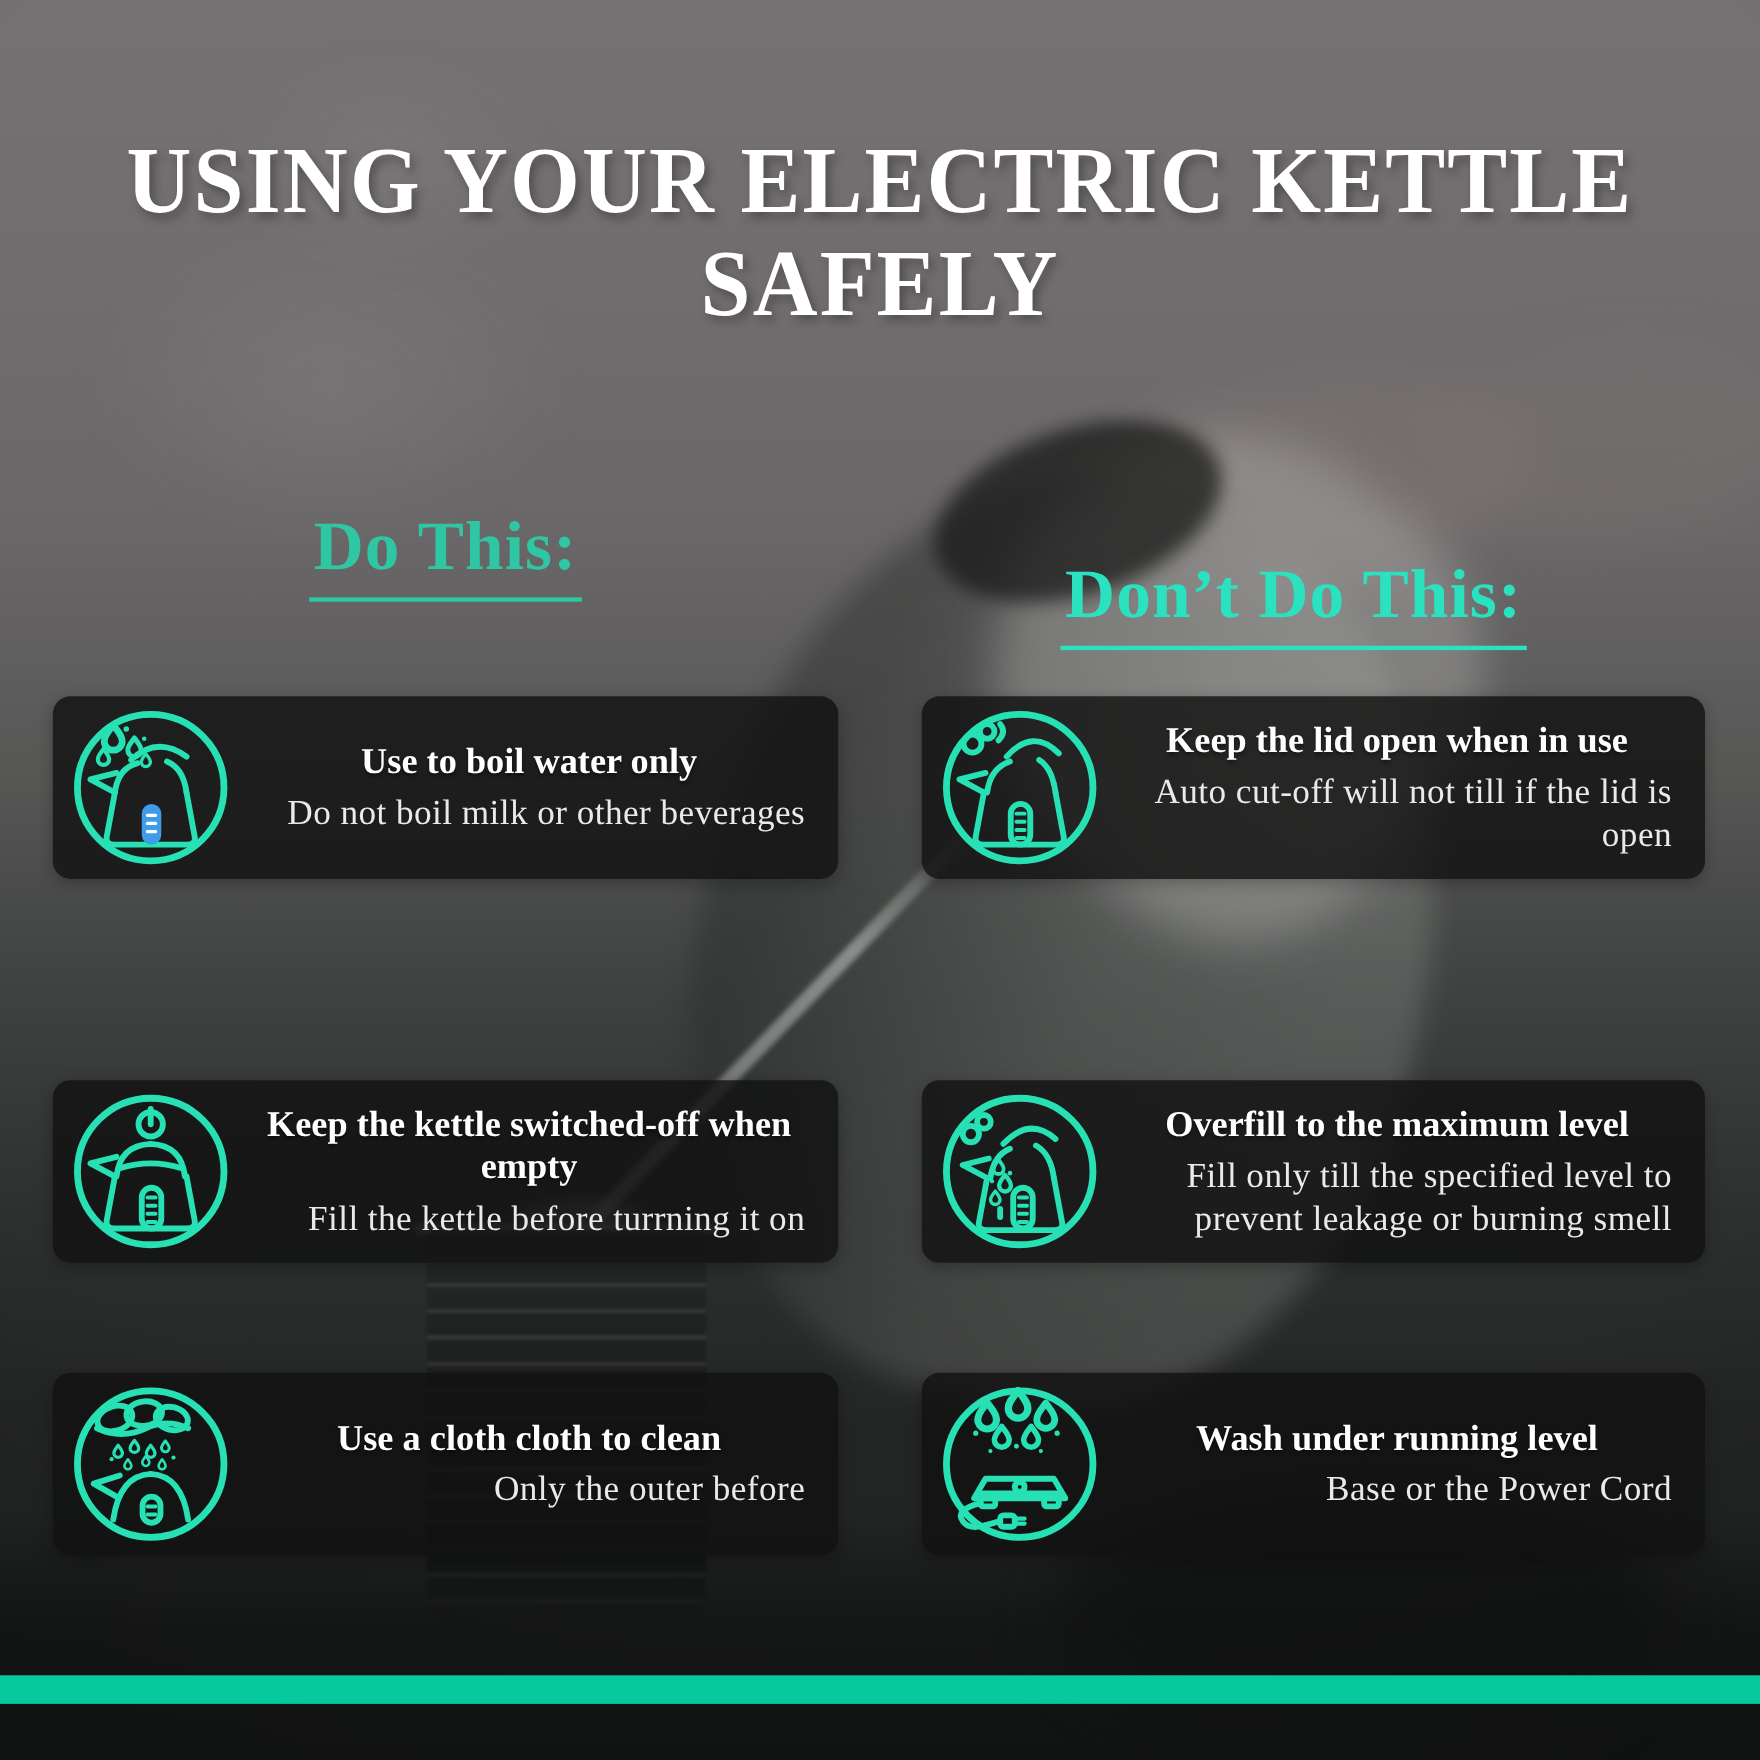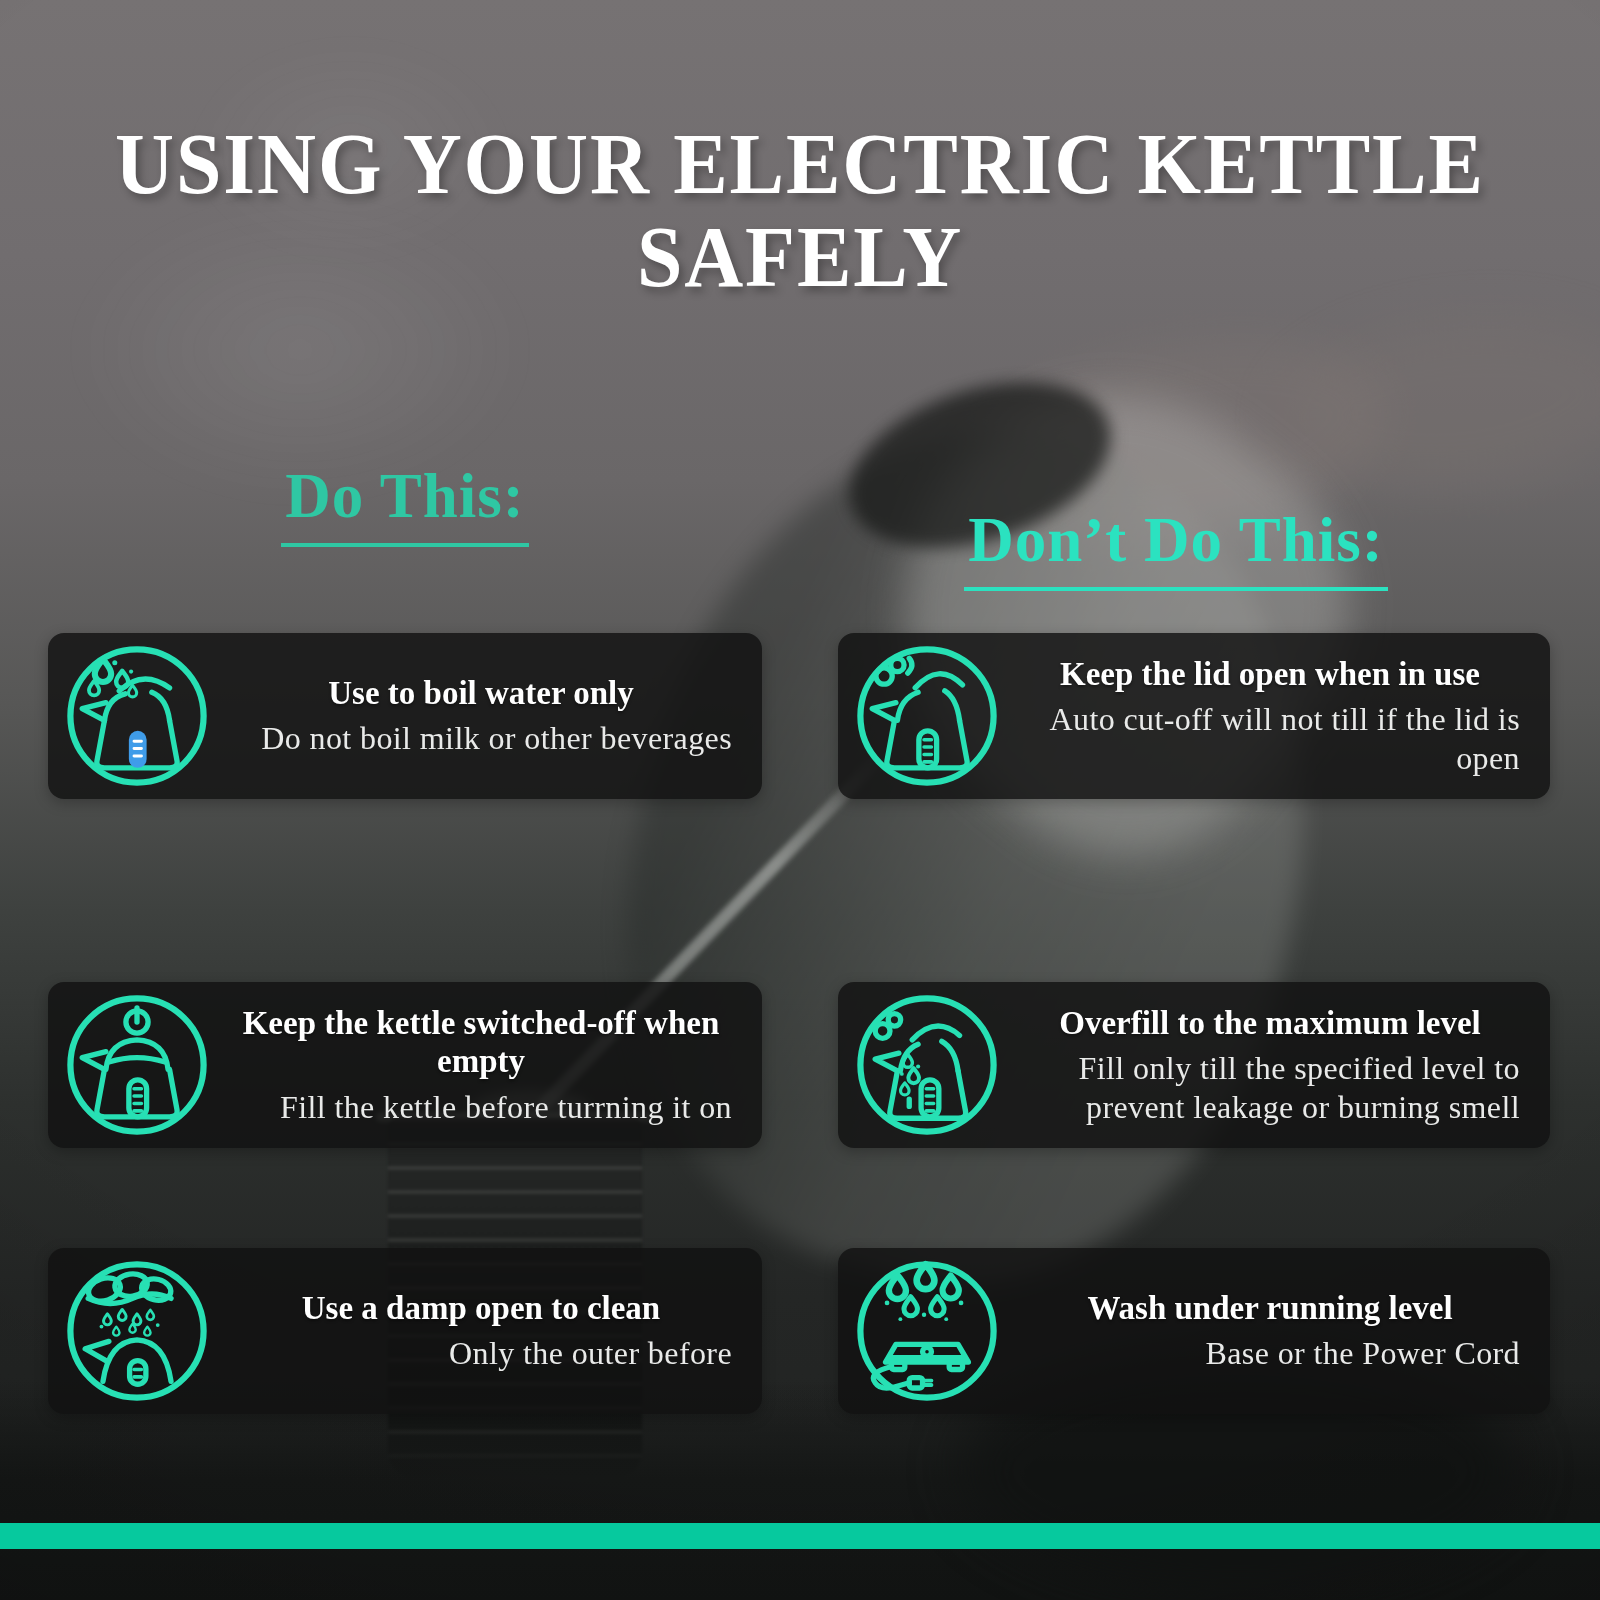--- a/index.html
+++ b/index.html
@@ -180,21 +180,21 @@
           <path d="M27 84 Q31 57 50 56 Q69 57 73 84"></path>
           <path d="M29 70 L15 62 L31 57"></path>
           <rect x="45" y="70" width="11" height="16" rx="5.5"></rect>
           <path d="M48 76 H53 M48 81 H53" stroke-width="2.4"></path>
         </g>
         <circle class="tealfill" cx="26" cy="47" r="1.3"></circle>
           <circle class="tealfill" cx="64" cy="46" r="1.3"></circle>
       </svg>
     </span>
     <div class="card-text">
-      <div class="card-title">Use a damp open to clean</div>
+      <div class="card-title">Use a cloth cloth to clean</div>
       <div class="card-sub">Only the outer before</div>
     </div>
   </div>
 
   <div class="card colR row0">
     <span class="icon-wrap">
       <svg viewBox="0 0 100 100">
         <g class="tealline">
           <circle cx="50" cy="50" r="45" stroke-width="4.2"></circle>
           <circle cx="21" cy="23" r="5.5"></circle>

